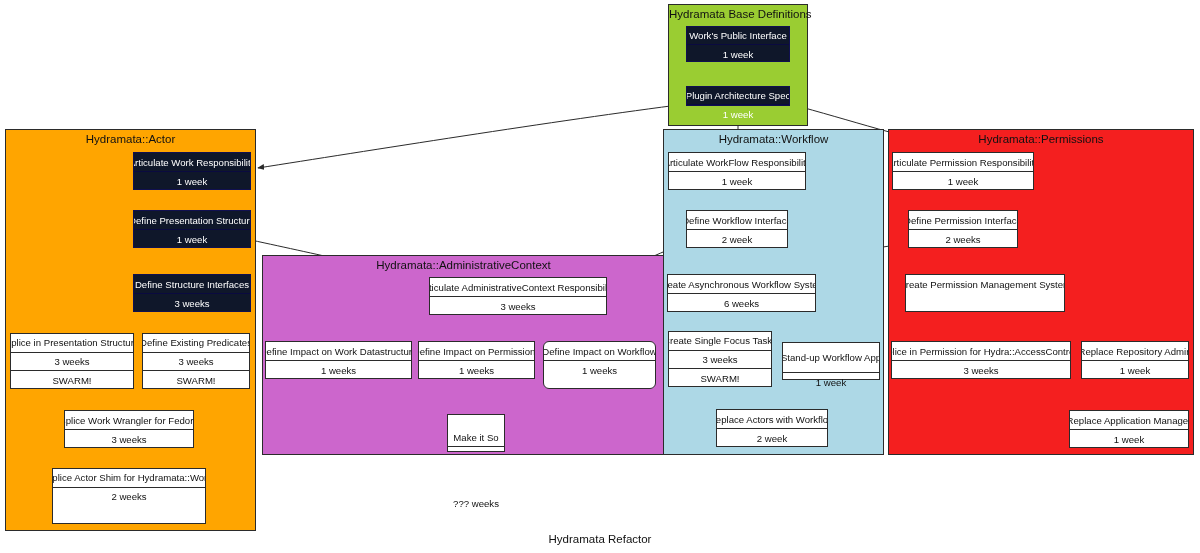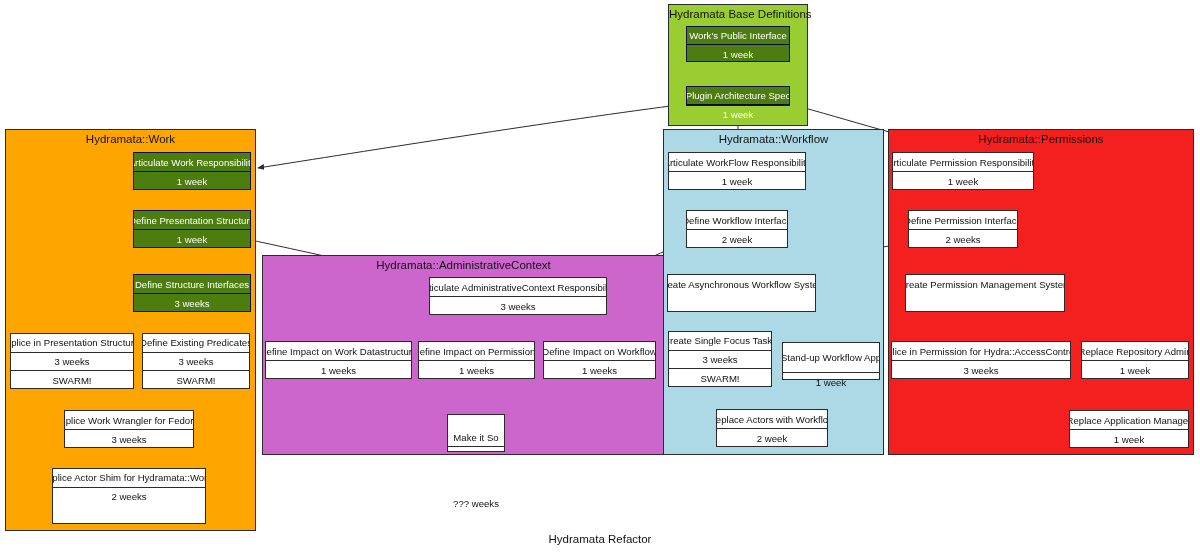--- a/index.html
+++ b/index.html
@@ -11,21 +11,21 @@
   .cluster{position:absolute;box-sizing:border-box;border:1px solid #2b2b2b;}
   .cluster-title{position:absolute;top:3px;left:0;right:0;text-align:center;
     font-size:11.5px;color:#111;white-space:nowrap;}
 
   .node{position:absolute;box-sizing:border-box;border:1px solid #2b2b2b;
     background:#ffffff;z-index:5;}
   .node .cell{box-sizing:border-box;border-bottom:1px solid #2b2b2b;
     text-align:center;font-size:9.6px;color:#111;white-space:nowrap;overflow:hidden;
     display:flex;align-items:center;justify-content:center;}
   .node .cell:last-child{border-bottom:none;}
-  .node.blue{background:#4d7c0f;border-color:#101050;}
+  .node.blue{background:#0f172a;border-color:#101050;}
   .node.blue .cell{color:#ffffff;border-bottom-color:#0a0a40;}
 
   #graph-caption{position:absolute;left:0;right:0;top:533px;text-align:center;
     font-size:11.5px;color:#111;}
 </style>
 </head>
 <body>
 
 <div id="canvas">
 
@@ -76,21 +76,21 @@
       </div>
       <div class="node blue" style="left: 686px; top: 26px; width: 104px; height: 36px;">
         <div class="cell" style="height: 18px;">Work's Public Interface</div>
         <div class="cell" style="height: 18px;">1 week</div>
       </div>
       <div class="node blue" style="left: 686px; top: 86px; width: 104px; height: 20px;">
         <div class="cell" style="height: 18px;">Plugin Architecture Spec</div>
         <div class="cell" style="height: 18px;">1 week</div>
       </div>
       <div class="cluster" style="left: 5px; top: 129px; width: 251px; height: 402px; background: rgb(255, 165, 0);">
-        <div class="cluster-title">Hydramata::Work</div>
+        <div class="cluster-title">Hydramata::Actor</div>
       </div>
       <div class="node blue" style="left: 133px; top: 152px; width: 118px; height: 38px;">
         <div class="cell" style="height: 19px;">Articulate Work Responsibility</div>
         <div class="cell" style="height: 19px;">1 week</div>
       </div>
       <div class="node blue" style="left: 133px; top: 210px; width: 118px; height: 38px;">
         <div class="cell" style="height: 19px;">Define Presentation Structure</div>
         <div class="cell" style="height: 19px;">1 week</div>
       </div>
       <div class="node blue" style="left: 133px; top: 274px; width: 118px; height: 38px;">
@@ -123,41 +123,42 @@
         <div class="cell" style="height: 19px;">3 weeks</div>
       </div>
       <div class="node" style="left: 265px; top: 341px; width: 147px; height: 38px;">
         <div class="cell" style="height: 19px;">Define Impact on Work Datastructure</div>
         <div class="cell" style="height: 19px;">1 weeks</div>
       </div>
       <div class="node" style="left: 418px; top: 341px; width: 117px; height: 38px;">
         <div class="cell" style="height: 19px;">Define Impact on Permissions</div>
         <div class="cell" style="height: 19px;">1 weeks</div>
       </div>
-      <div class="node" style="left: 543px; top: 341px; width: 113px; height: 38px;">
+      <div class="node" style="left: 543px; top: 341px; width: 113px; height: 48px; border-radius: 6px;">
         <div class="cell" style="height: 19px;">Define Impact on Workflow</div>
         <div class="cell" style="height: 19px;">1 weeks</div>
       </div>
       <div class="node" style="left: 447px; top: 414px; width: 58px; height: 38px;">
         <div class="cell" style="height: 19px; margin-top: 13px;">Make it So</div>
         <div class="cell" style="height: 19px; margin-top: 47px;">??? weeks</div>
       </div>
       <div class="cluster" style="left: 663px; top: 129px; width: 221px; height: 326px; background: rgb(173, 216, 230);">
         <div class="cluster-title">Hydramata::Workflow</div>
       </div>
       <div class="node" style="left: 668px; top: 152px; width: 138px; height: 38px;">
         <div class="cell" style="height: 19px;">Articulate WorkFlow Responsibility</div>
         <div class="cell" style="height: 19px;">1 week</div>
       </div>
       <div class="node" style="left: 686px; top: 210px; width: 102px; height: 38px;">
         <div class="cell" style="height: 19px;">Define Workflow Interface</div>
         <div class="cell" style="height: 19px;">2 week</div>
       </div>
       <div class="node" style="left: 667px; top: 274px; width: 149px; height: 38px;">
         <div class="cell" style="height: 19px;">Create Asynchronous Workflow System</div>
+        <div class="cell" style="height: 19px;">6 weeks</div>
       </div>
       <div class="node" style="left: 668px; top: 331px; width: 104px; height: 56px;">
         <div class="cell" style="height: 18.6667px;">Create Single Focus Tasks</div>
         <div class="cell" style="height: 18.6667px;">3 weeks</div>
         <div class="cell" style="height: 18.6667px;">SWARM!</div>
       </div>
       <div class="node" style="left: 782px; top: 342px; width: 98px; height: 38px;">
         <div class="cell" style="height: 30px;">Stand-up Workflow App</div>
         <div class="cell" style="height: 19px;">1 week</div>
       </div>

